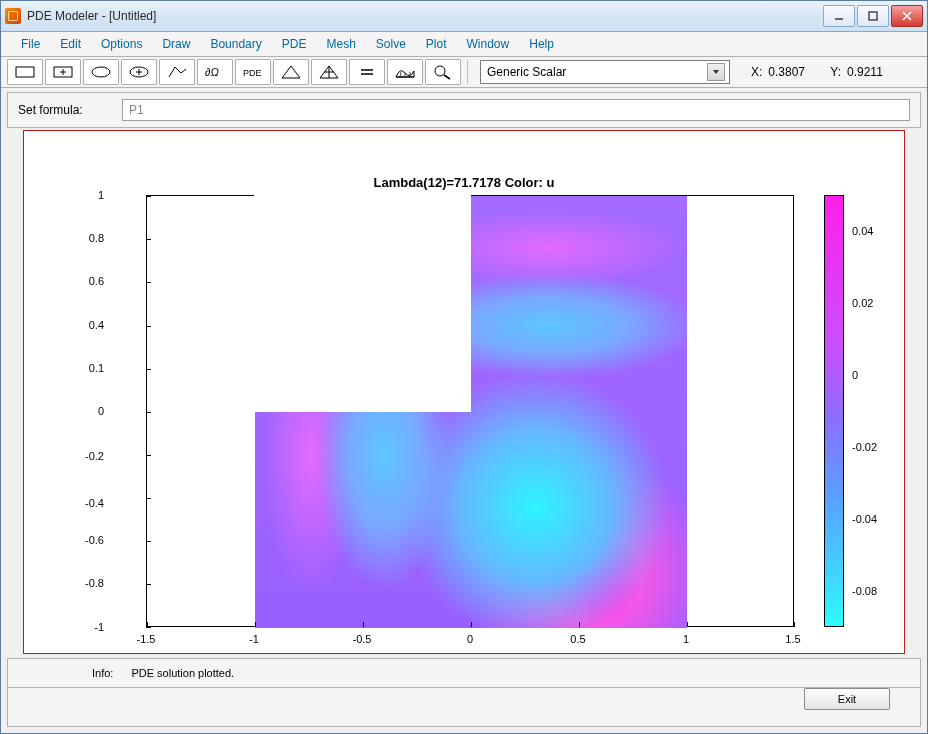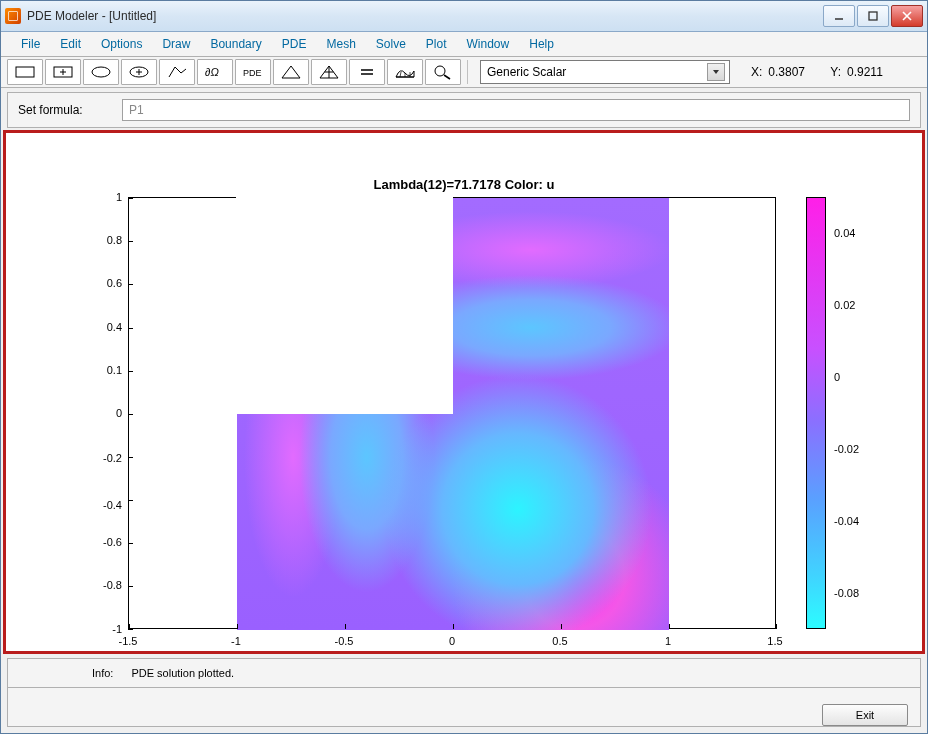--- a/index.html
+++ b/index.html
@@ -125,22 +125,22 @@
   background:#fff;
   color:#888;
   padding: 0 6px;
   font-size:12px;
   font-family: inherit;
 }
 
 .plotarea {
   flex:1;
   background:#fff;
-  margin: 0 2px;
-  border: 3px solid #b91c1c;
+  margin: 0 22px;
+  border: 1px solid #b91c1c;
   position: relative;
   overflow:hidden;
   padding-left:36px;
 }
 .plot-title {
   position:absolute;
   top: 44px;
   left:0; right:0;
   text-align:center;
   font-weight:bold;
@@ -191,22 +191,22 @@
   margin: 4px 6px 0 6px;
   border:1px solid #b0b0b0;
   background:#f4f4f4;
   padding: 8px 14px;
   display:flex; align-items:center; gap: 18px;
   font-size:11px;
 }
 .bottombar {
   height: 38px;
   background:#f4f4f4;
-  display:flex; align-items:flex-end; justify-content:flex-end;
-  padding: 0 12px;
+  display:flex; align-items:flex-start; justify-content:flex-end;
+  padding: 0 30px;
   margin: 0 6px 6px 6px;
   border:1px solid #b0b0b0;
   border-top:none;
 }
 .exitbtn {
   width: 86px; height: 22px;
   background: linear-gradient(#fdfdfd,#e4e4e4);
   border:1px solid #8a8a8a;
   border-radius:2px;
   font-size:11px;

